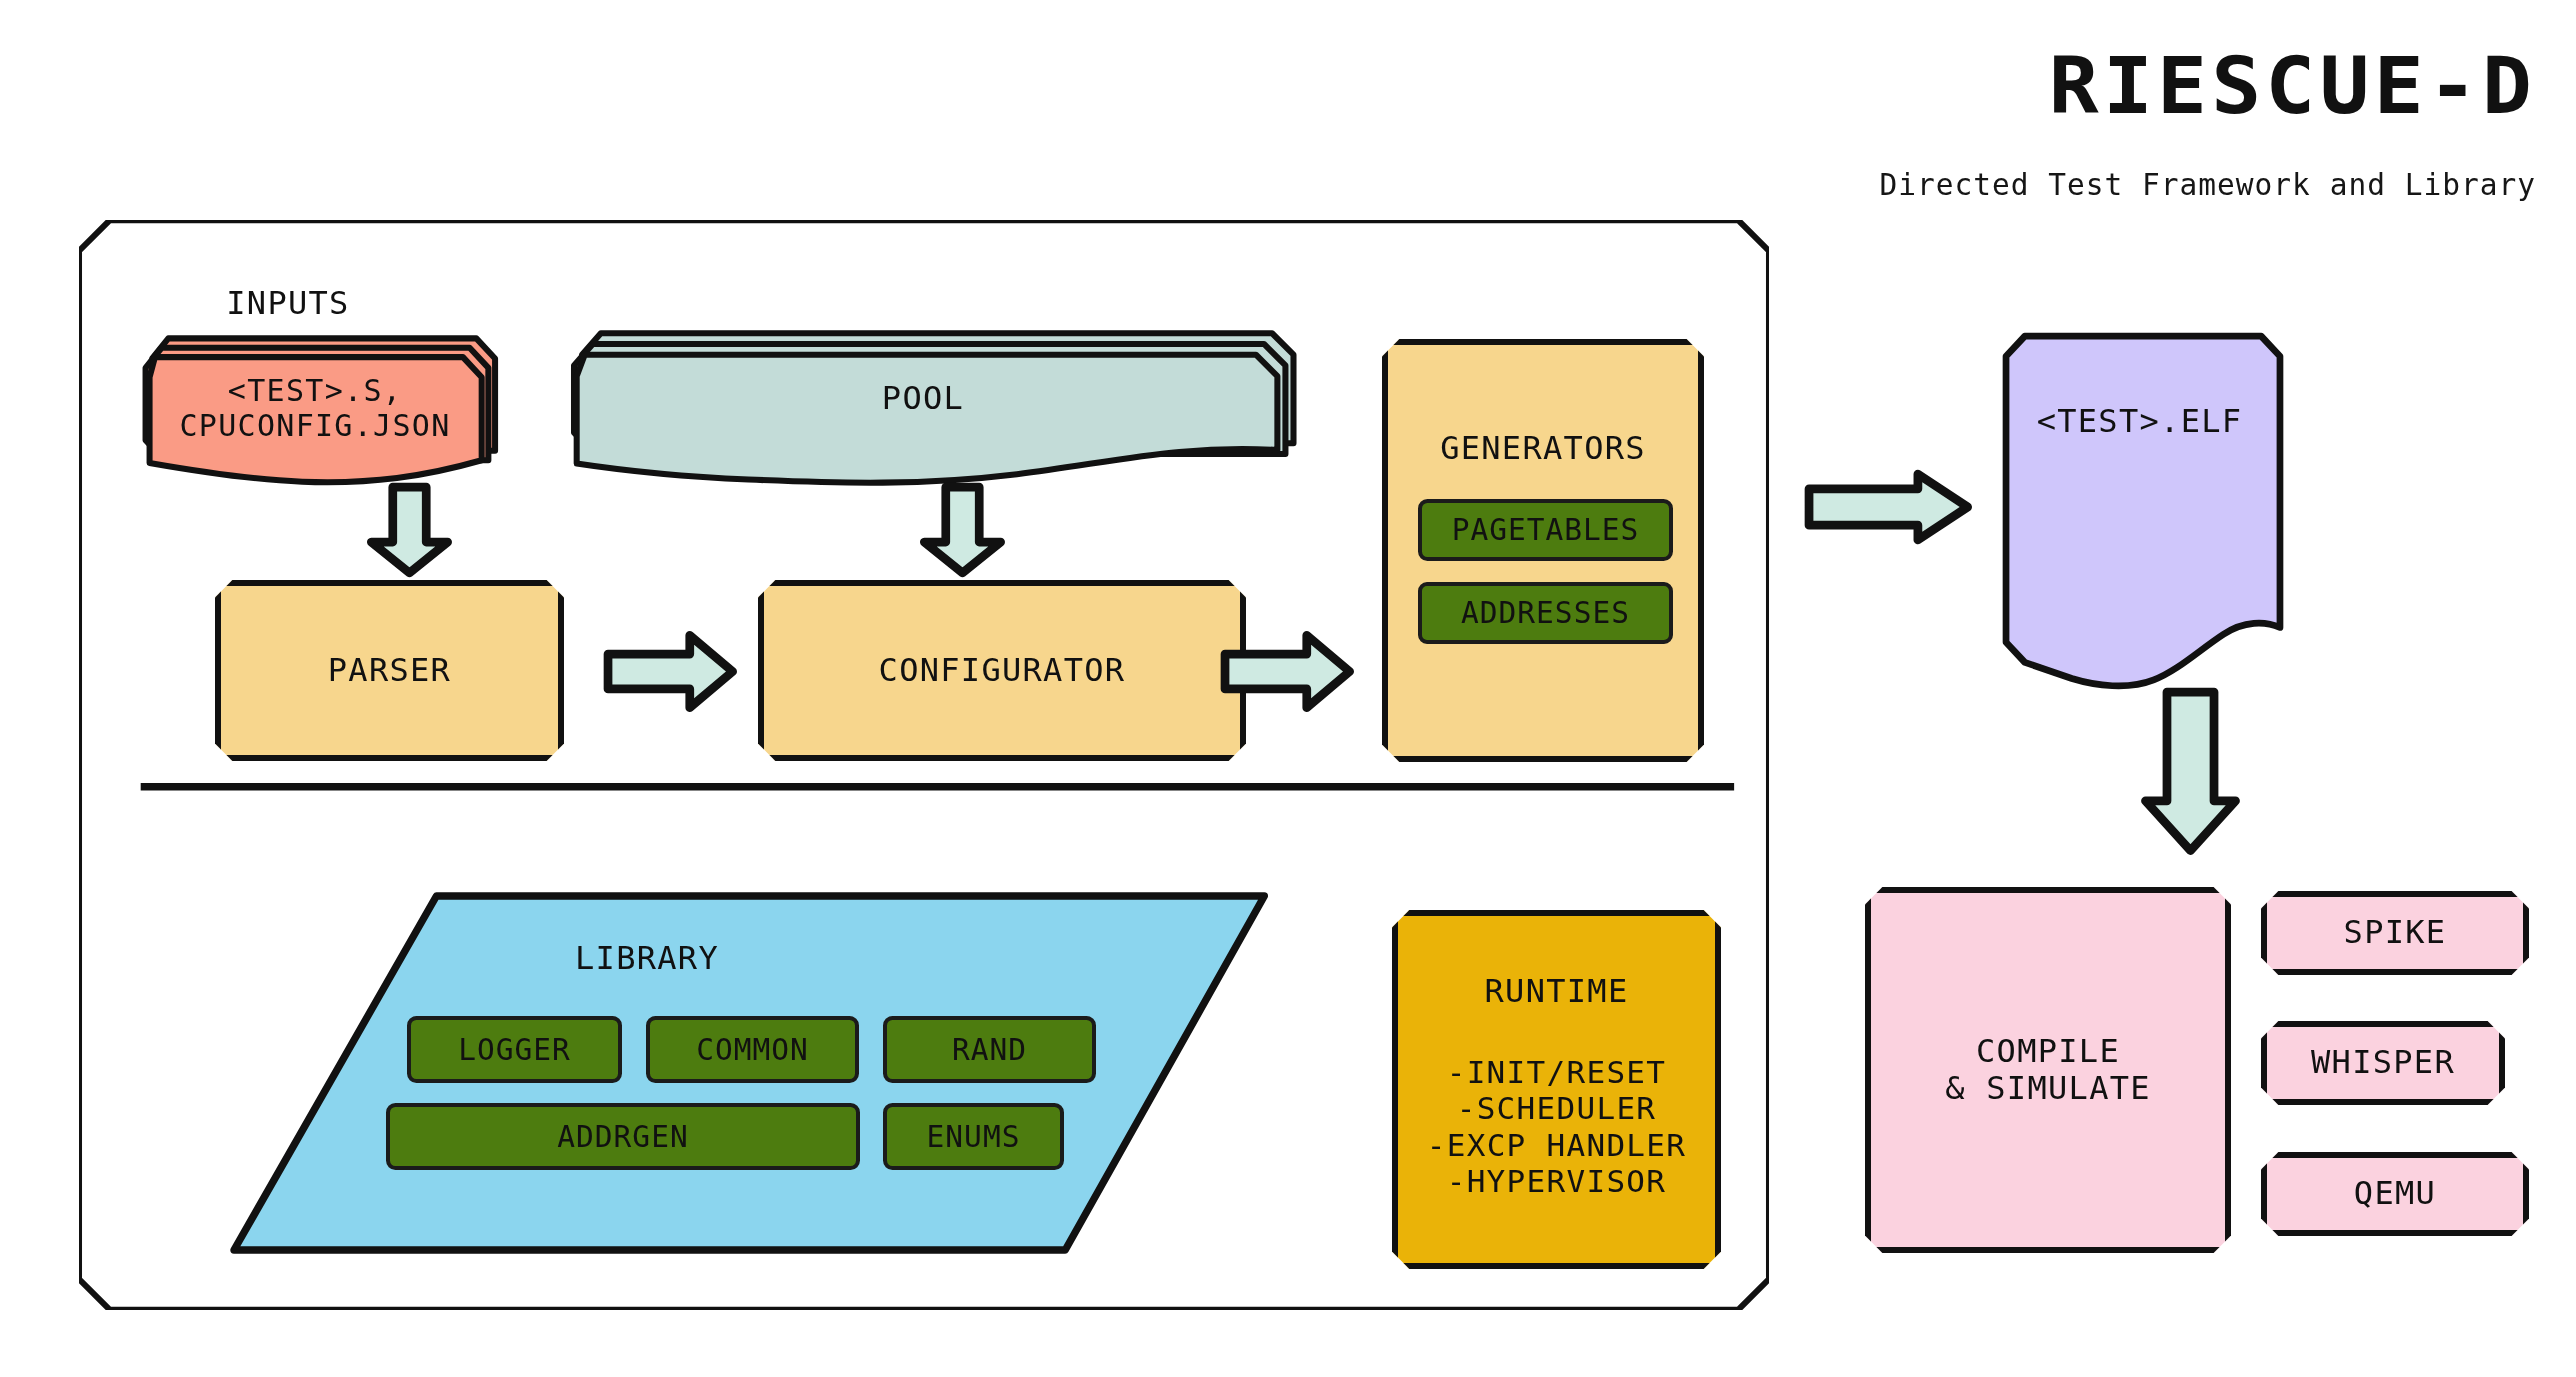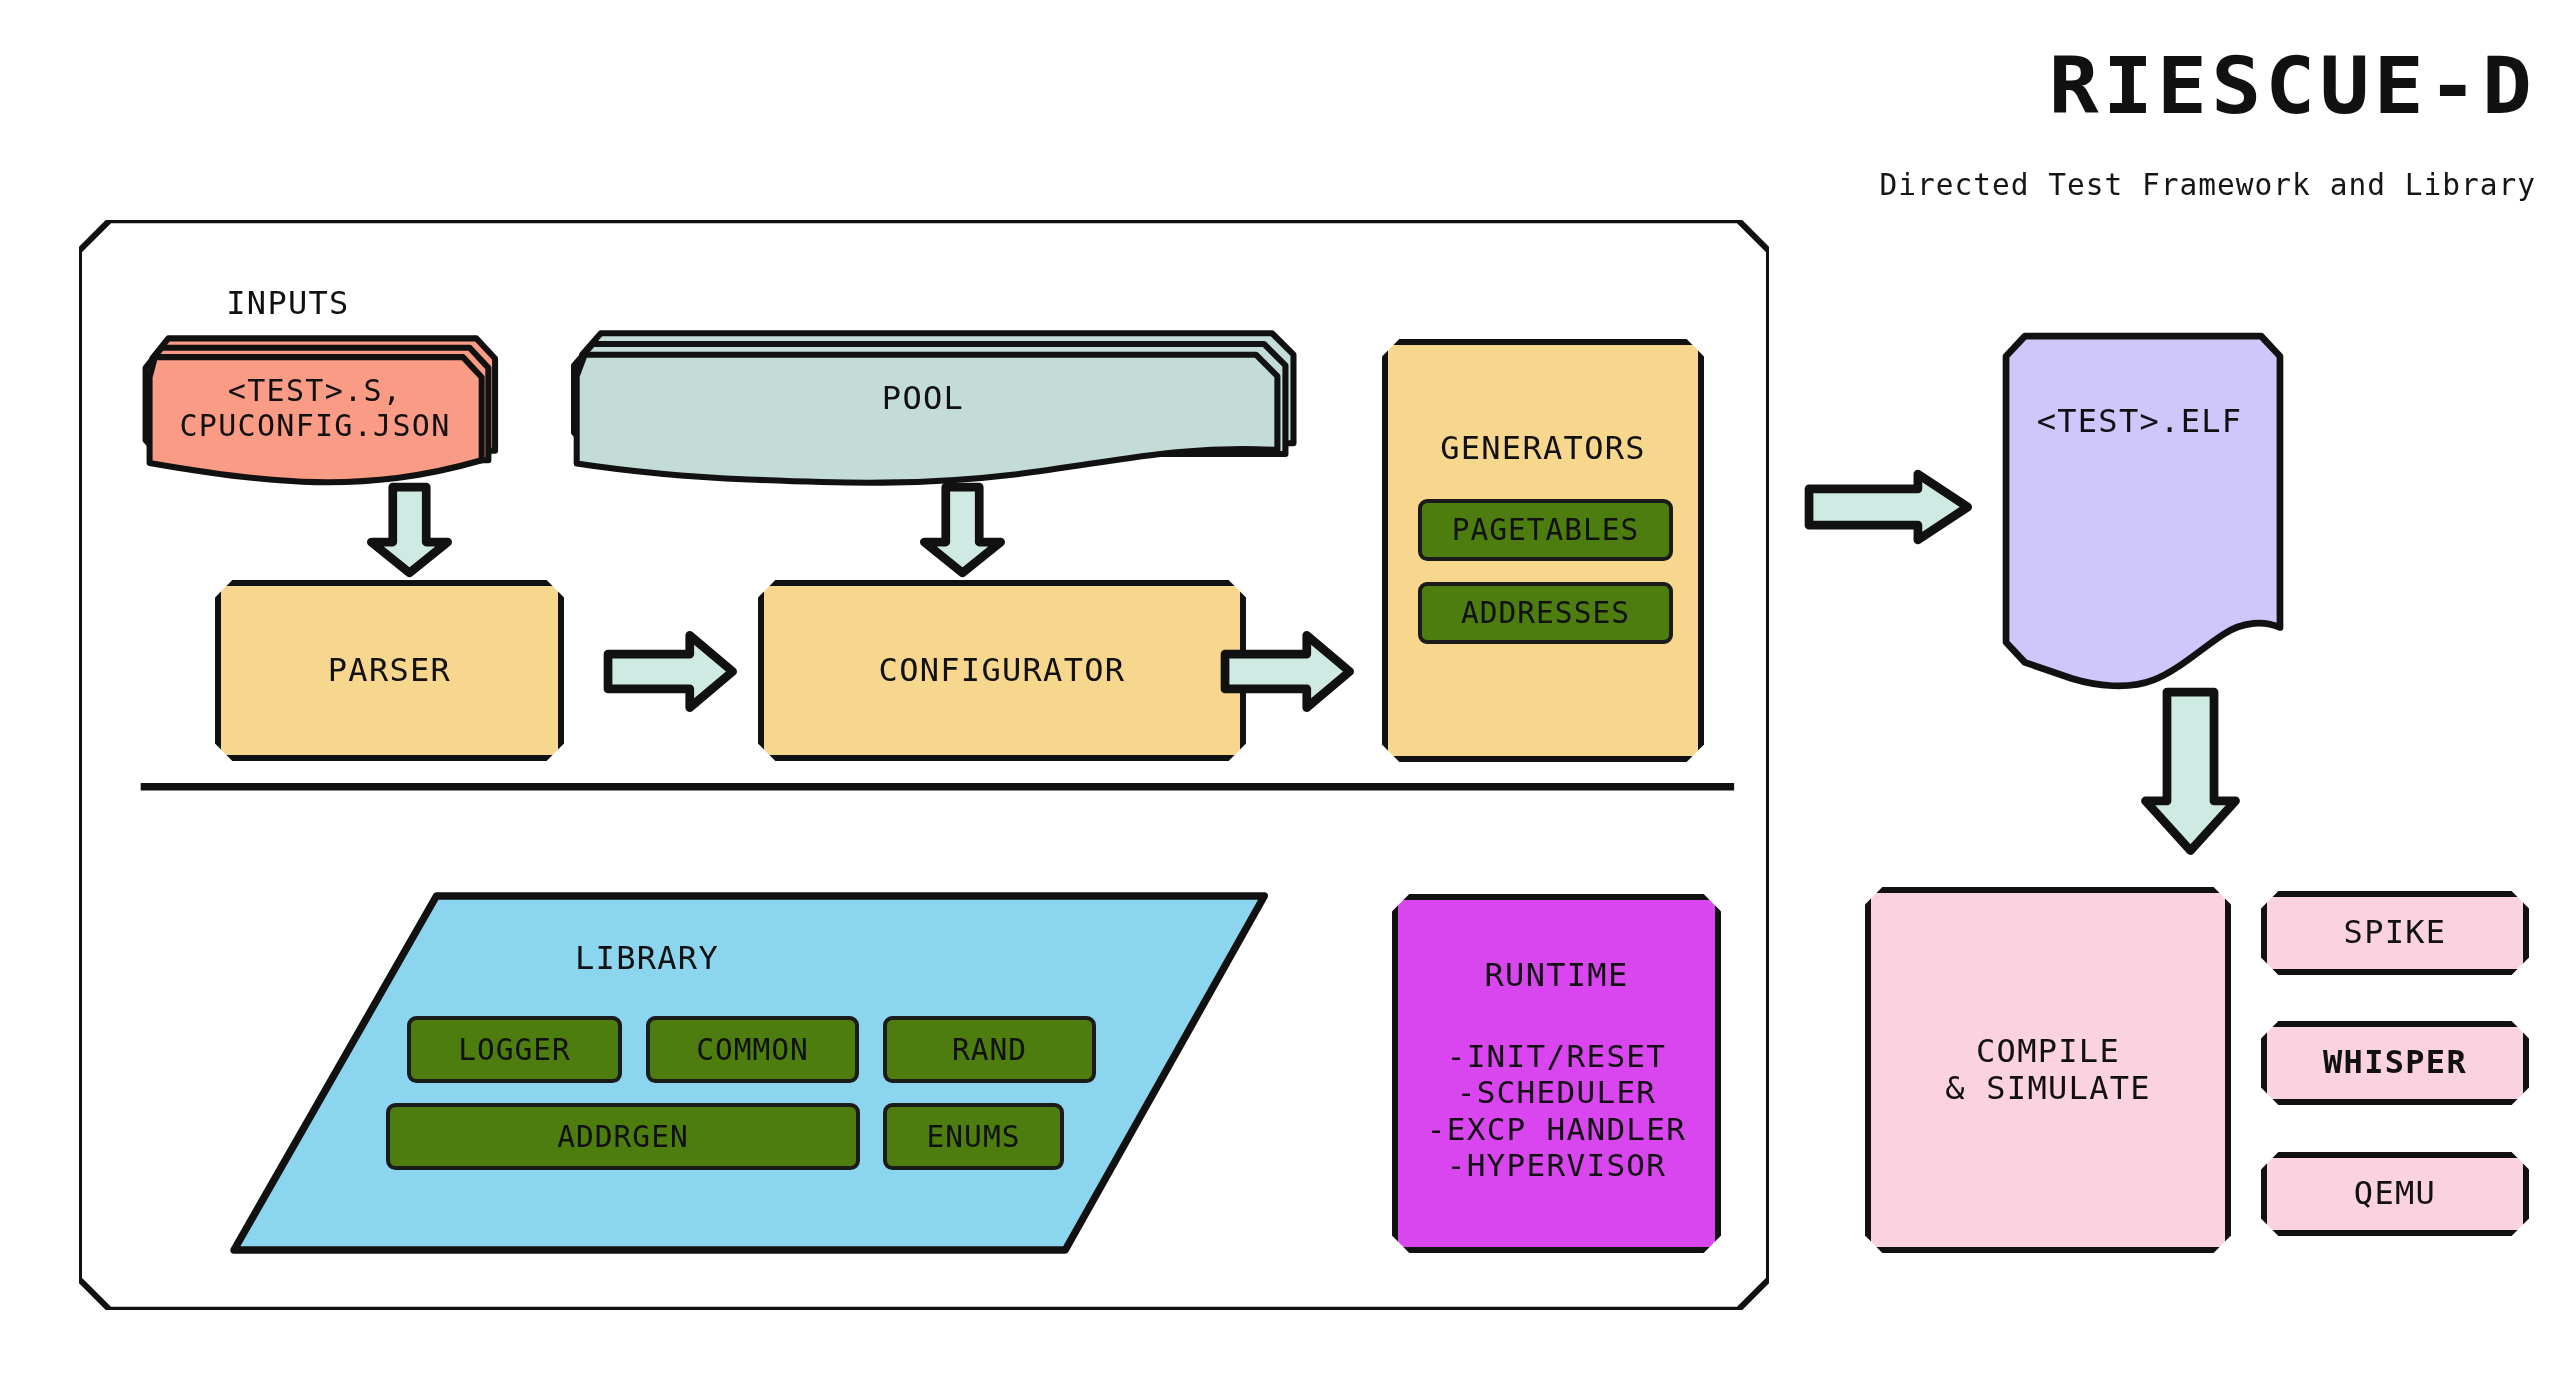--- a/index.html
+++ b/index.html
@@ -22,21 +22,21 @@
   
   .blk{box-sizing:border-box;border:6px solid #111111;}
   .oct{ 
     clip-path:polygon(17.4px 0,calc(100% - 17.4px) 0,100% 17.4px,100% calc(100% - 17.4px),
                       calc(100% - 17.4px) 100%,17.4px 100%,0 calc(100% - 17.4px),0 17.4px);
   }
   .lbl{color:#111111;letter-spacing:1.3px;line-height:1.16;white-space:pre-line;}
 
   
   .c-orange{background:#F7D68D;}
-  .c-blue{background:#d946ef;}
+  .c-blue{background:#eab308;margin-top:16px;}
   .c-pink{background:#FBD2DF;}
 
   
   .chip{box-sizing:border-box;background:#4d7c0f;border:4.7px solid #1b1b1b;
         border-radius:9.4px;color:#111111;letter-spacing:1px;}
 
   svg.shape{position:absolute;left:0;top:0;overflow:visible;}
   .txt-over{position:absolute;z-index:3;}
 </style>
 </head>
@@ -167,15 +167,15 @@
 <div class="abs" style="left:2140px;top:688px;width:101px;height:168px;">
   <svg class="shape" width="101" height="168" viewBox="0 0 150 250">
     <path d="M40,6 H110 V168 H142 L75,242 L8,168 H40 Z" fill="#CFEAE2" stroke="#111111" stroke-width="13" stroke-linejoin="round"></path>
   </svg>
 </div>
 
 <div class="abs blk oct c-pink ctr lbl" style="left:1865px;top:887px;width:366px;height:366px;font-size:32px;">COMPILE
 &amp; SIMULATE</div>
 
 <div class="abs blk oct c-pink ctr lbl" style="left:2261px;top:891px;width:268px;height:84px;font-size:32px;">SPIKE</div>
-<div class="abs blk oct c-pink ctr lbl" style="left:2261px;top:1021px;width:268px;height:84px;font-size:32px;font-weight:bold;">WHISPER</div>
+<div class="abs blk oct c-pink ctr lbl" style="left:2261px;top:1021px;width:244px;height:84px;font-size:32px;">WHISPER</div>
 <div class="abs blk oct c-pink ctr lbl" style="left:2261px;top:1152px;width:268px;height:84px;font-size:32px;">QEMU</div>
 
 
 </body></html>

